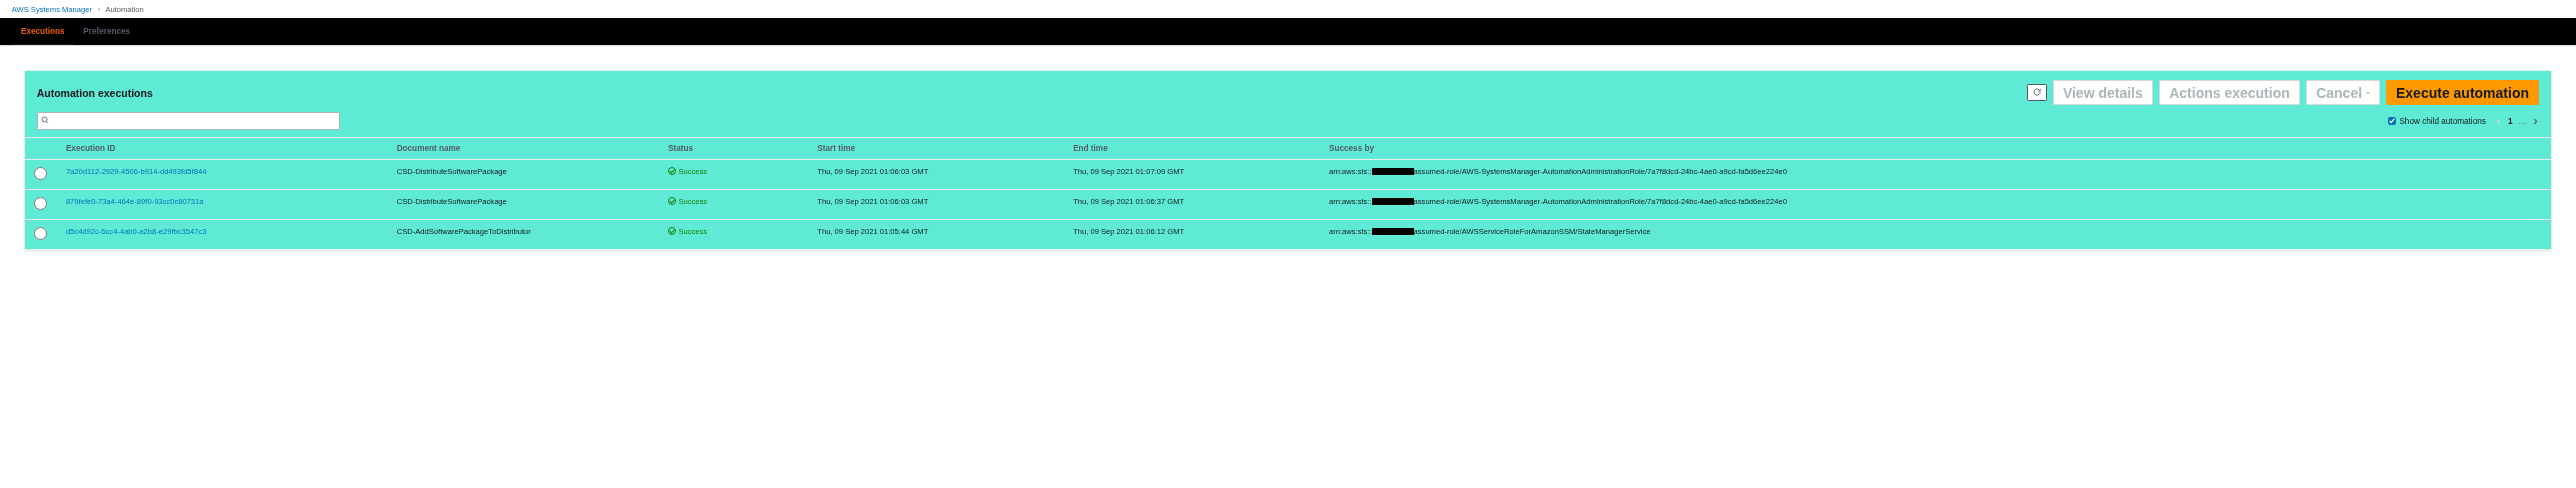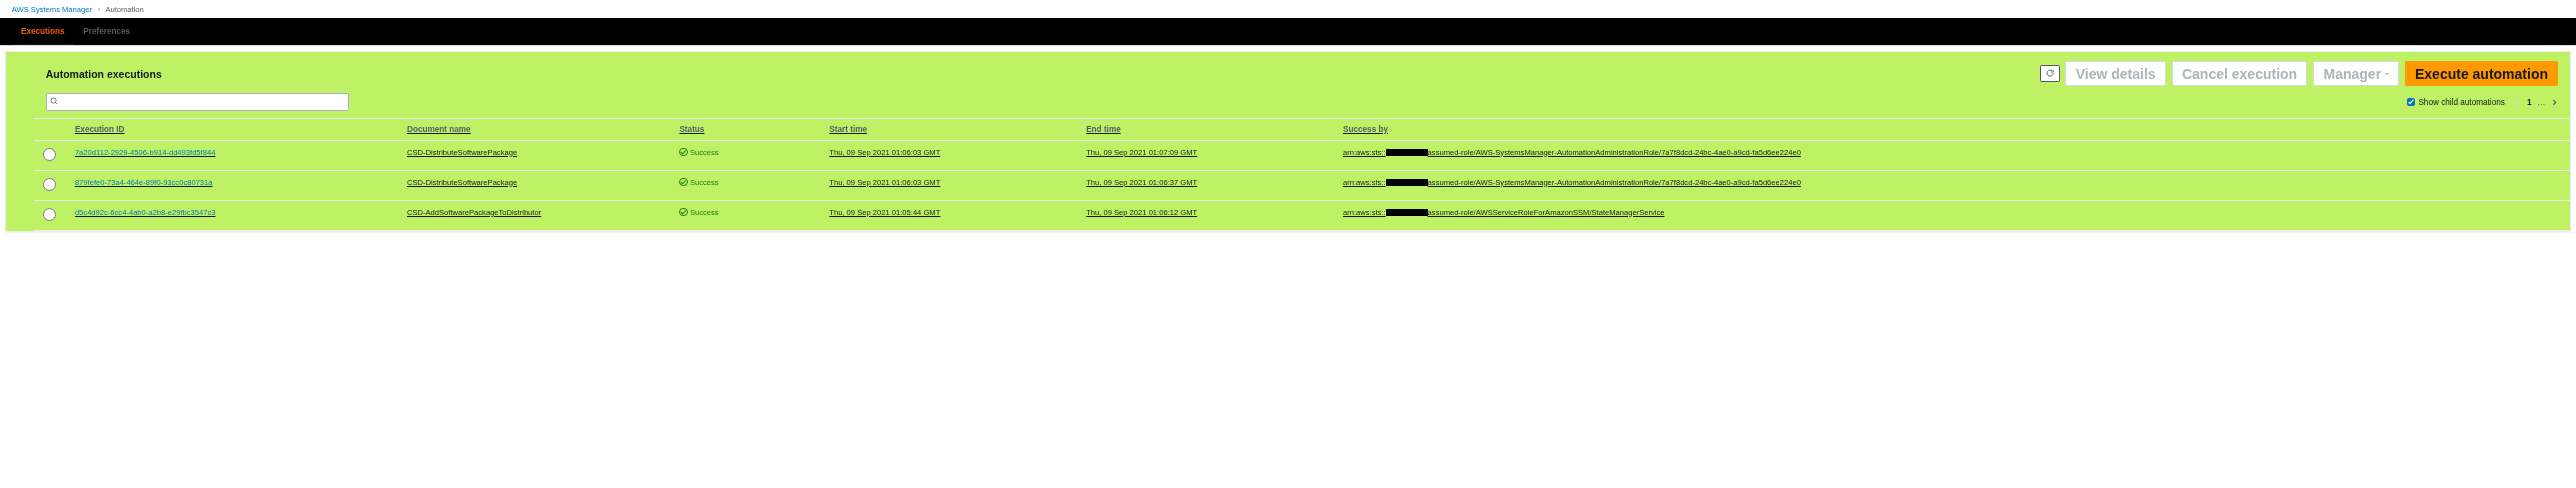--- a/index.html
+++ b/index.html
@@ -7,21 +7,21 @@
     
     .breadcrumb { padding: 4.7px 11.7px; font-size: 7.6px; }
     .breadcrumb a { color: #0073bb; text-decoration: none; }
     .breadcrumb .sep { color: #879196; margin: 0 3.5px; }
     .breadcrumb .current { color: #545b64; }
     
     .tab-bar { background: #000000; border-bottom: 0.6px solid #d5dbdb; padding: 0 11.7px; display: flex; }
     .tab { padding: 8.2px 9.3px; color: #545b64; font-size: 8.2px; cursor: pointer; border-bottom: 1.2px solid transparent; font-weight: bold; }
     .tab.active { color: #eb5f07; font-weight: 700; border-bottom: 1.2px solid #16191f; }
     
-    .panel { background: #bef264; margin: 5px; border: 0.6px solid #eaeded; box-shadow: 0 0.6px 0.6px rgba(0,0,0,0.05); padding-left: 28px; }
+    .panel { background: #5eead4; margin: 24px; border: 0.6px solid #eaeded; box-shadow: 0 0.6px 0.6px rgba(0,0,0,0.05); }
     
     .panel-header { display: flex; justify-content: space-between; align-items: center; padding: 9.3px 11.7px 4.7px 11.7px; }
     .panel-title { font-size: 10.5px; font-weight: 700; }
     .panel-actions { display: flex; gap: 5.8px; align-items: center; }
     
     .btn { border: 0.6px solid #545b64; background: #fff; padding: 3.5px 9.3px; font-size: 14px; font-weight: 700; cursor: pointer; border-radius: 1.2px; color: #545b64; display: inline-flex; align-items: center; gap: 3.5px; }
     .btn.icon-only { padding: 3.5px 4.7px; }
     .btn:disabled, .btn.disabled { color: #aab7b8; border-color: #d5dbdb; cursor: default; }
     .btn.primary { background: #ff9900; border-color: #ff9900; color: #16191f; }
     .btn.actions-btn { }
@@ -35,21 +35,21 @@
     
     .right-controls { display: flex; align-items: center; gap: 9.3px; }
     .checkbox-wrap { display: flex; align-items: center; gap: 3.5px; font-size: 8.2px; color: #16191f; }
     .checkbox { width: 8.2px; height: 8.2px; accent-color: #0073bb; }
     
     .pager { display: flex; align-items: center; gap: 5.8px; color: #545b64; }
     .pager .page-num { font-weight: 700; color: #16191f; }
     .pager .nav { cursor: pointer; color: #545b64; display: inline-flex; }
     .pager .nav.disabled { color: #d5dbdb; cursor: default; }
     
-    table { width: 100%; border-collapse: collapse; text-decoration: underline; }
+    table { width: 100%; border-collapse: collapse; }
     th { text-align: left; padding: 5.8px 9.3px; border-top: 0.6px solid #eaeded; border-bottom: 0.6px solid #eaeded; font-weight: 700; font-size: 8.2px; color: #545b64; }
     td { padding: 7px 9.3px; border-bottom: 0.6px solid #eaeded; vertical-align: top; font-size: 7.6px; }
     th.sel, td.sel { width: 21px; text-align: center; }
     td .radio { }
     
     .link { color: #0073bb; text-decoration: none; }
     
     .status-success { color: #1d8102; font-weight: 400; display: inline-flex; align-items: center; gap: 2.3px; }
     .success-icon { width: 8.2px; height: 8.2px; border: 0.9px solid #1d8102; border-radius: 50%; display: inline-flex; align-items: center; justify-content: center; flex-shrink: 0; }
     .success-icon::after { content: ""; width: 1.7px; height: 3.5px; border-right: 0.9px solid #1d8102; border-bottom: 0.9px solid #1d8102; transform: rotate(45deg) translate(-0.6px, -0.6px); }
@@ -76,23 +76,23 @@
   <div class="panel-header">
     <div class="panel-title">Automation executions</div>
     <div class="panel-actions">
       <button class="btn icon-only">
         <svg class="refresh-svg" viewBox="0 0 16 16" fill="none" stroke="currentColor" stroke-width="1.8">
           <path d="M14 8a6 6 0 1 1-2-4.5"></path>
             <path d="M14 2v4h-4"></path>
         </svg>
       </button>
       <button class="btn disabled" disabled="">View details</button>
-      <button class="btn disabled" disabled="">Cancel execution</button>
+      <button class="btn disabled" disabled="">Actions execution</button>
       <button class="btn disabled actions-btn" disabled="">
-        <span>Manager</span>
+        <span>Cancel</span>
         <span class="chev-down"></span>
       </button>
       <button class="btn primary">Execute automation</button>
     </div>
   </div>
 
   <div class="sub-row">
     <div class="search-wrap">
       <span class="search-icon">
         <svg width="8.2" height="8.2" viewBox="0 0 16 16" fill="none" stroke="currentColor" stroke-width="1.6">

